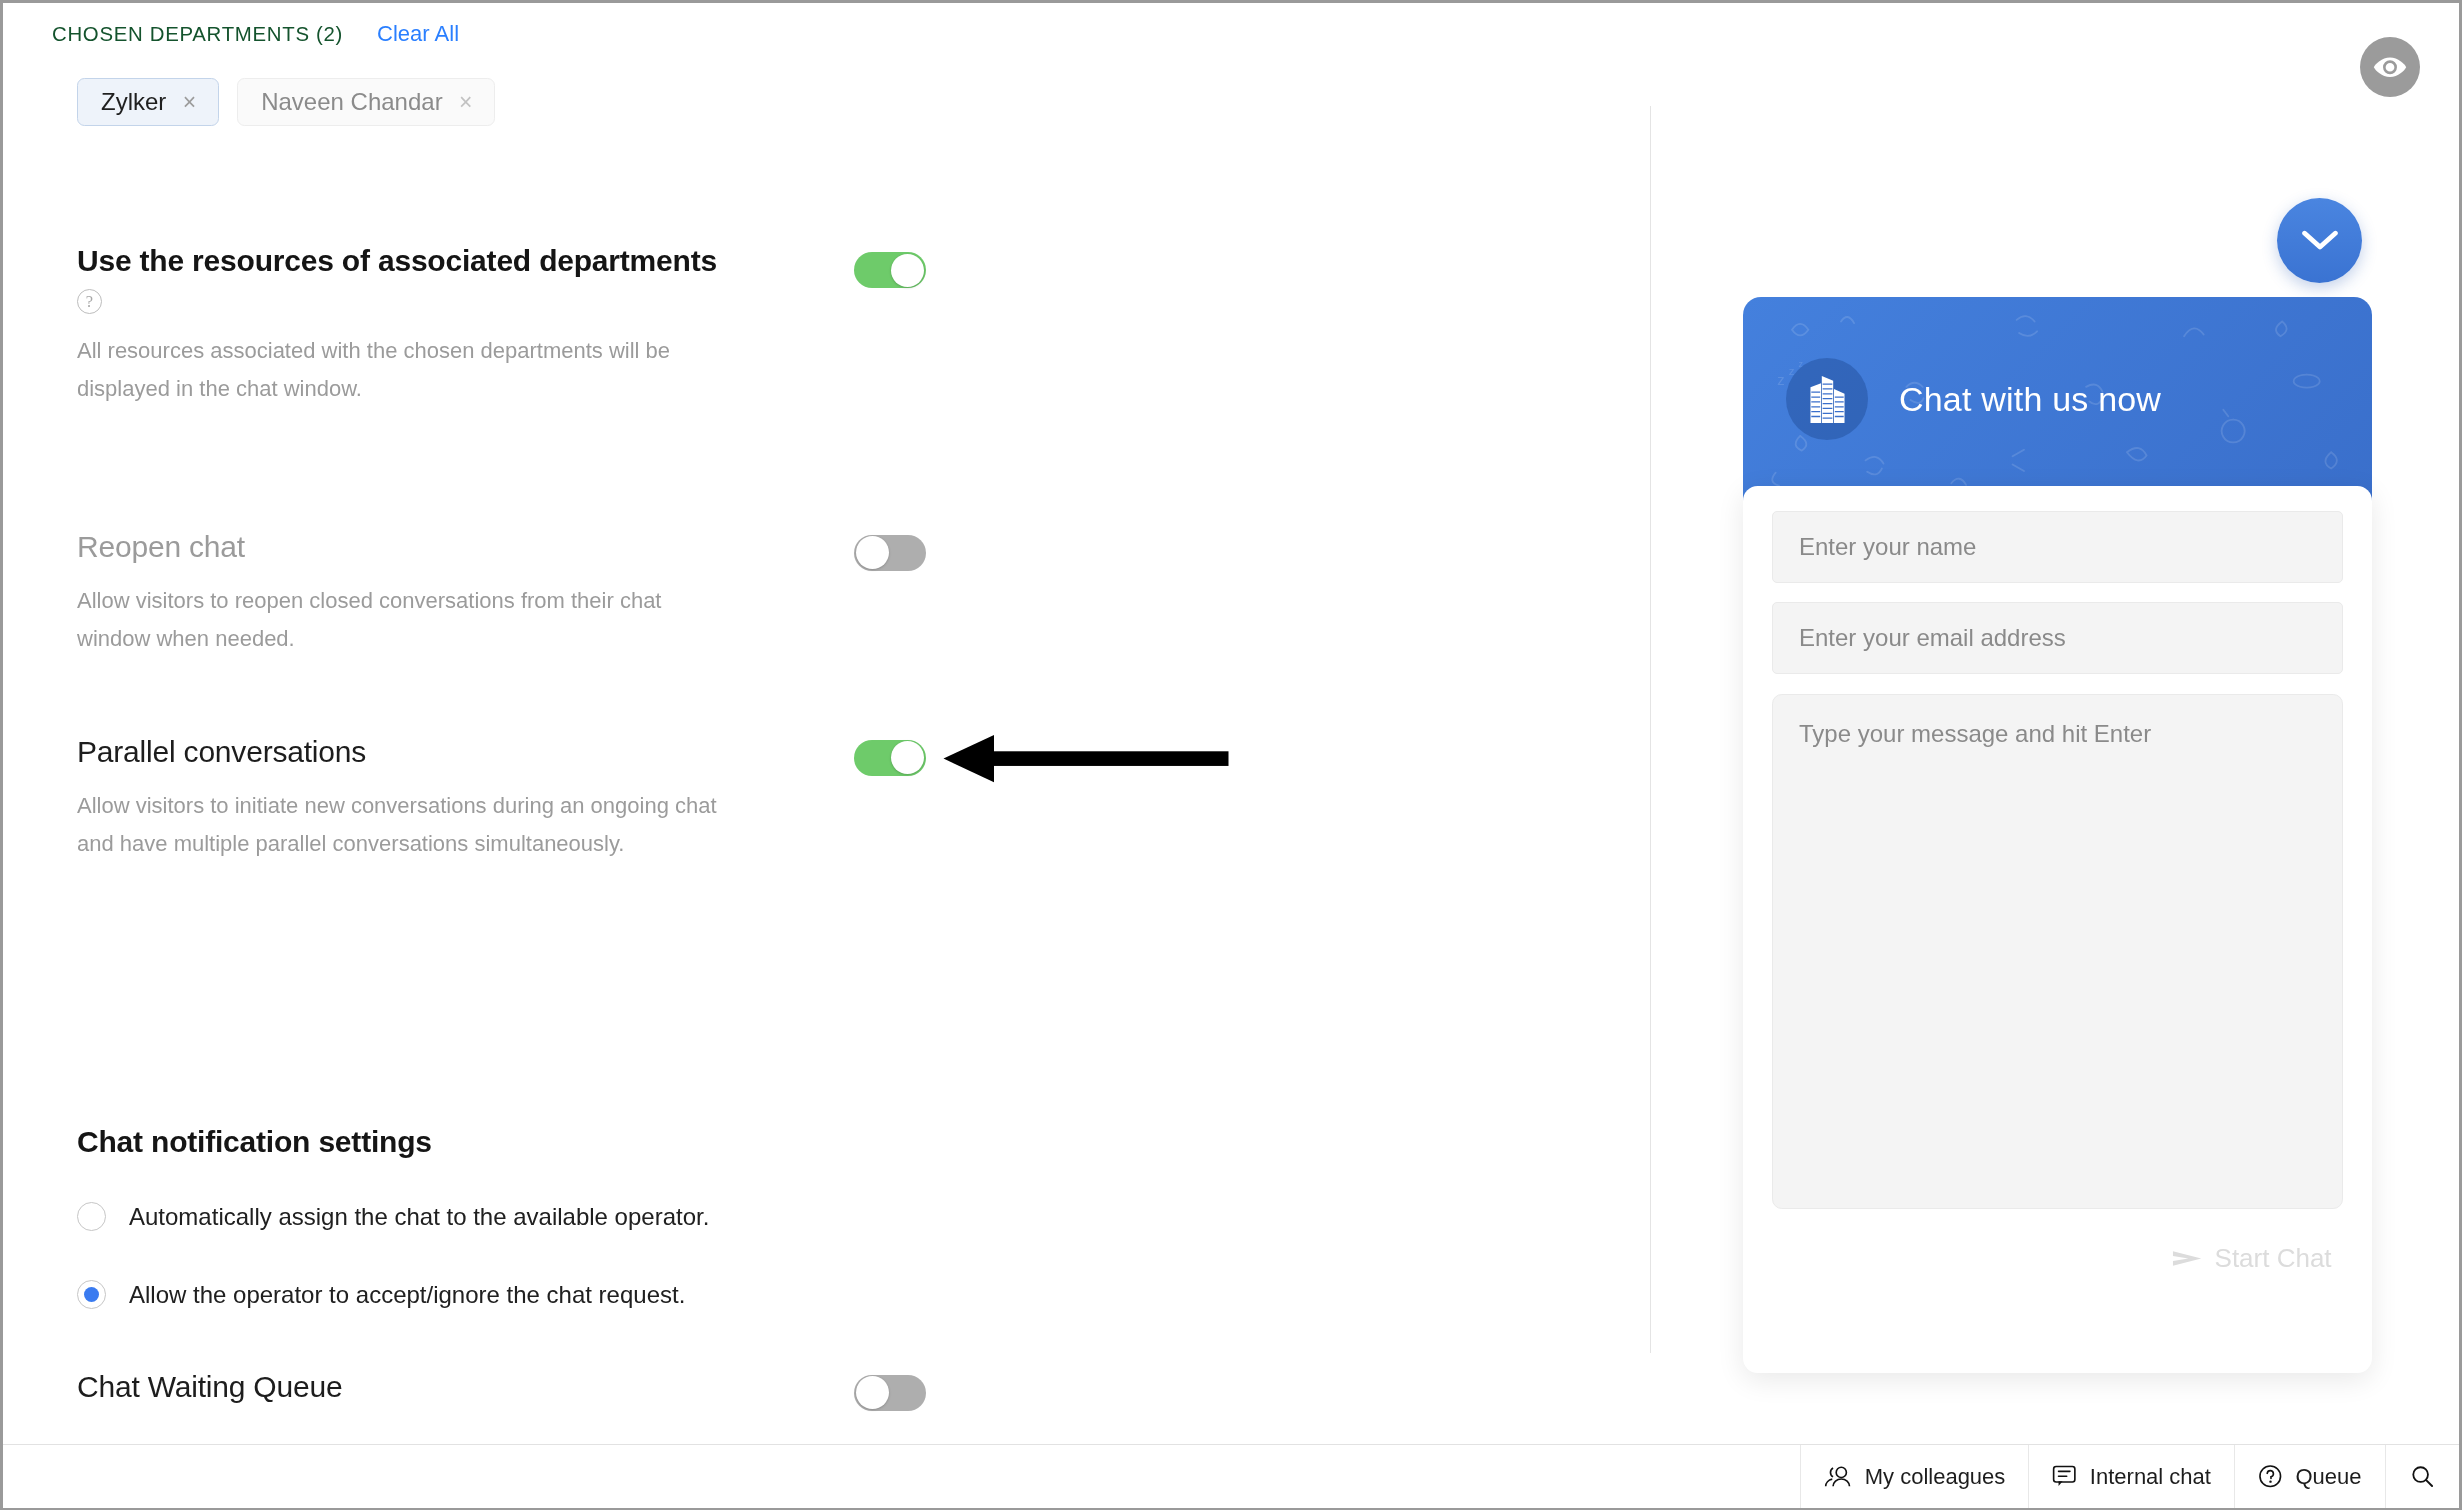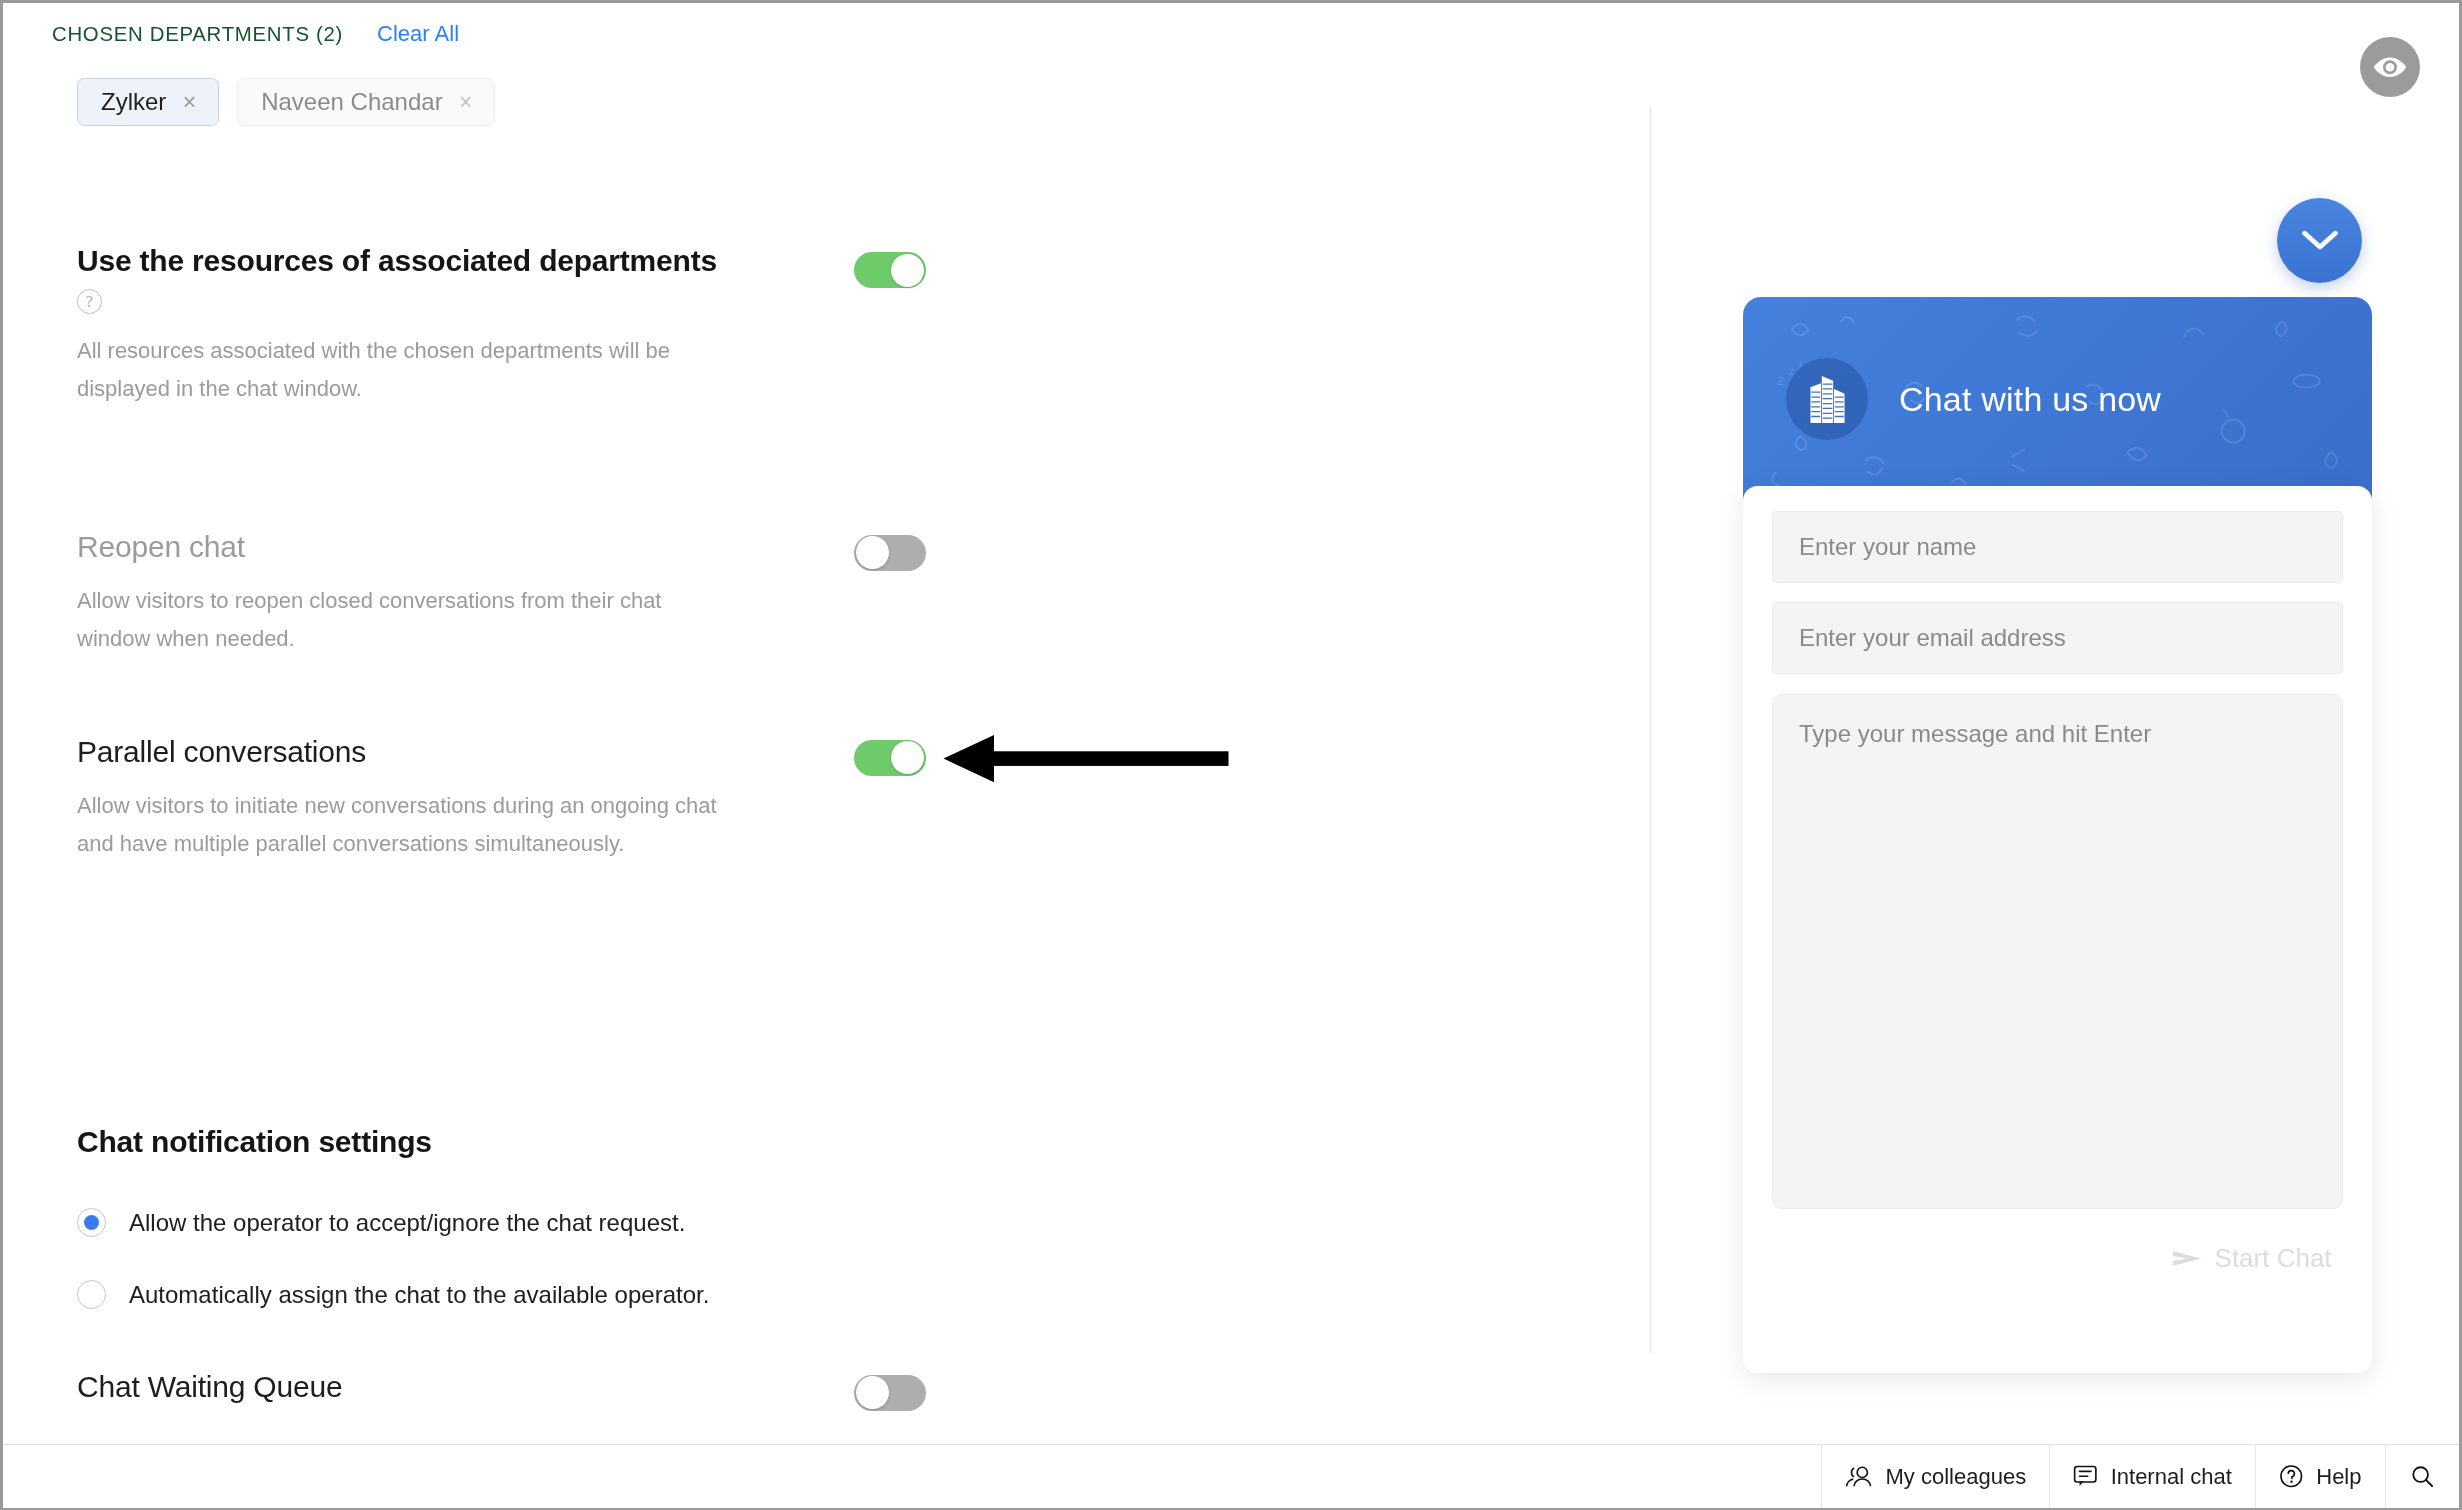--- a/index.html
+++ b/index.html
@@ -218,32 +218,32 @@
         </div>
         <div class="toggle on" style="margin-top:4.9px;">
             <div class="knob"></div>
           </div>
       </div>
     </div>
 
     <div style="position:absolute; left:74px; top:981px; width:1063px;">
       <div class="set-title">Chat notification settings</div>
 
+      <div class="radio-row" style="margin-top:43px;">
+        <div class="radio">
+            <div class="dot"></div>
+          </div>
+        <div class="radio-label">Automatically assign the chat to the available operator.</div>
+      </div>
+
       <div class="radio-row" style="margin-top:49px;">
         <div class="radio checked">
             <div class="dot"></div>
           </div>
         <div class="radio-label">Allow the operator to accept/ignore the chat request.</div>
-      </div>
-
-      <div class="radio-row" style="margin-top:43px;">
-        <div class="radio">
-            <div class="dot"></div>
-          </div>
-        <div class="radio-label">Automatically assign the chat to the available operator.</div>
       </div>
     </div>
 
     <div class="setting" style="position:absolute; left:74px; top:1226px; width:1063px;">
       <div style="display:flex; align-items:flex-start; gap:41px;">
         <div style="width:785px;">
           <div class="set-title normal">Chat Waiting Queue</div>
           <div class="set-desc" style="margin-top:47px; max-width:768px;">Set the maximum number of visitor chat request allowed in each operator queue</div>
         </div>
         <div class="toggle off" style="margin-top:4.9px; margin-left:-49px;">
@@ -349,21 +349,21 @@
       </svg>
       <span>Internal chat</span>
     </div>
 
     <div class="status-item">
       <svg width="24.5" height="24.5" viewBox="0 0 30 30">
         <circle cx="15" cy="15" r="12.6" fill="none" stroke="#111" stroke-width="2"></circle>
         <path d="M11.3 11.4 a3.8 3.8 0 1 1 4.6 4.2 v2.1" fill="none" stroke="#111" stroke-width="2" stroke-linecap="round"></path>
         <circle cx="15.3" cy="21.6" r="1.5" fill="#111"></circle>
       </svg>
-      <span>Help</span>
+      <span>Queue</span>
     </div>
 
     <div class="status-item icon-only">
       <svg width="24.5" height="24.5" viewBox="0 0 30 30">
         <circle cx="13" cy="13" r="9" fill="none" stroke="#111" stroke-width="2.2"></circle>
         <path d="M19.8 19.8 L27 27" stroke="#111" stroke-width="2.4" stroke-linecap="round"></path>
       </svg>
     </div>
   </div>
 

